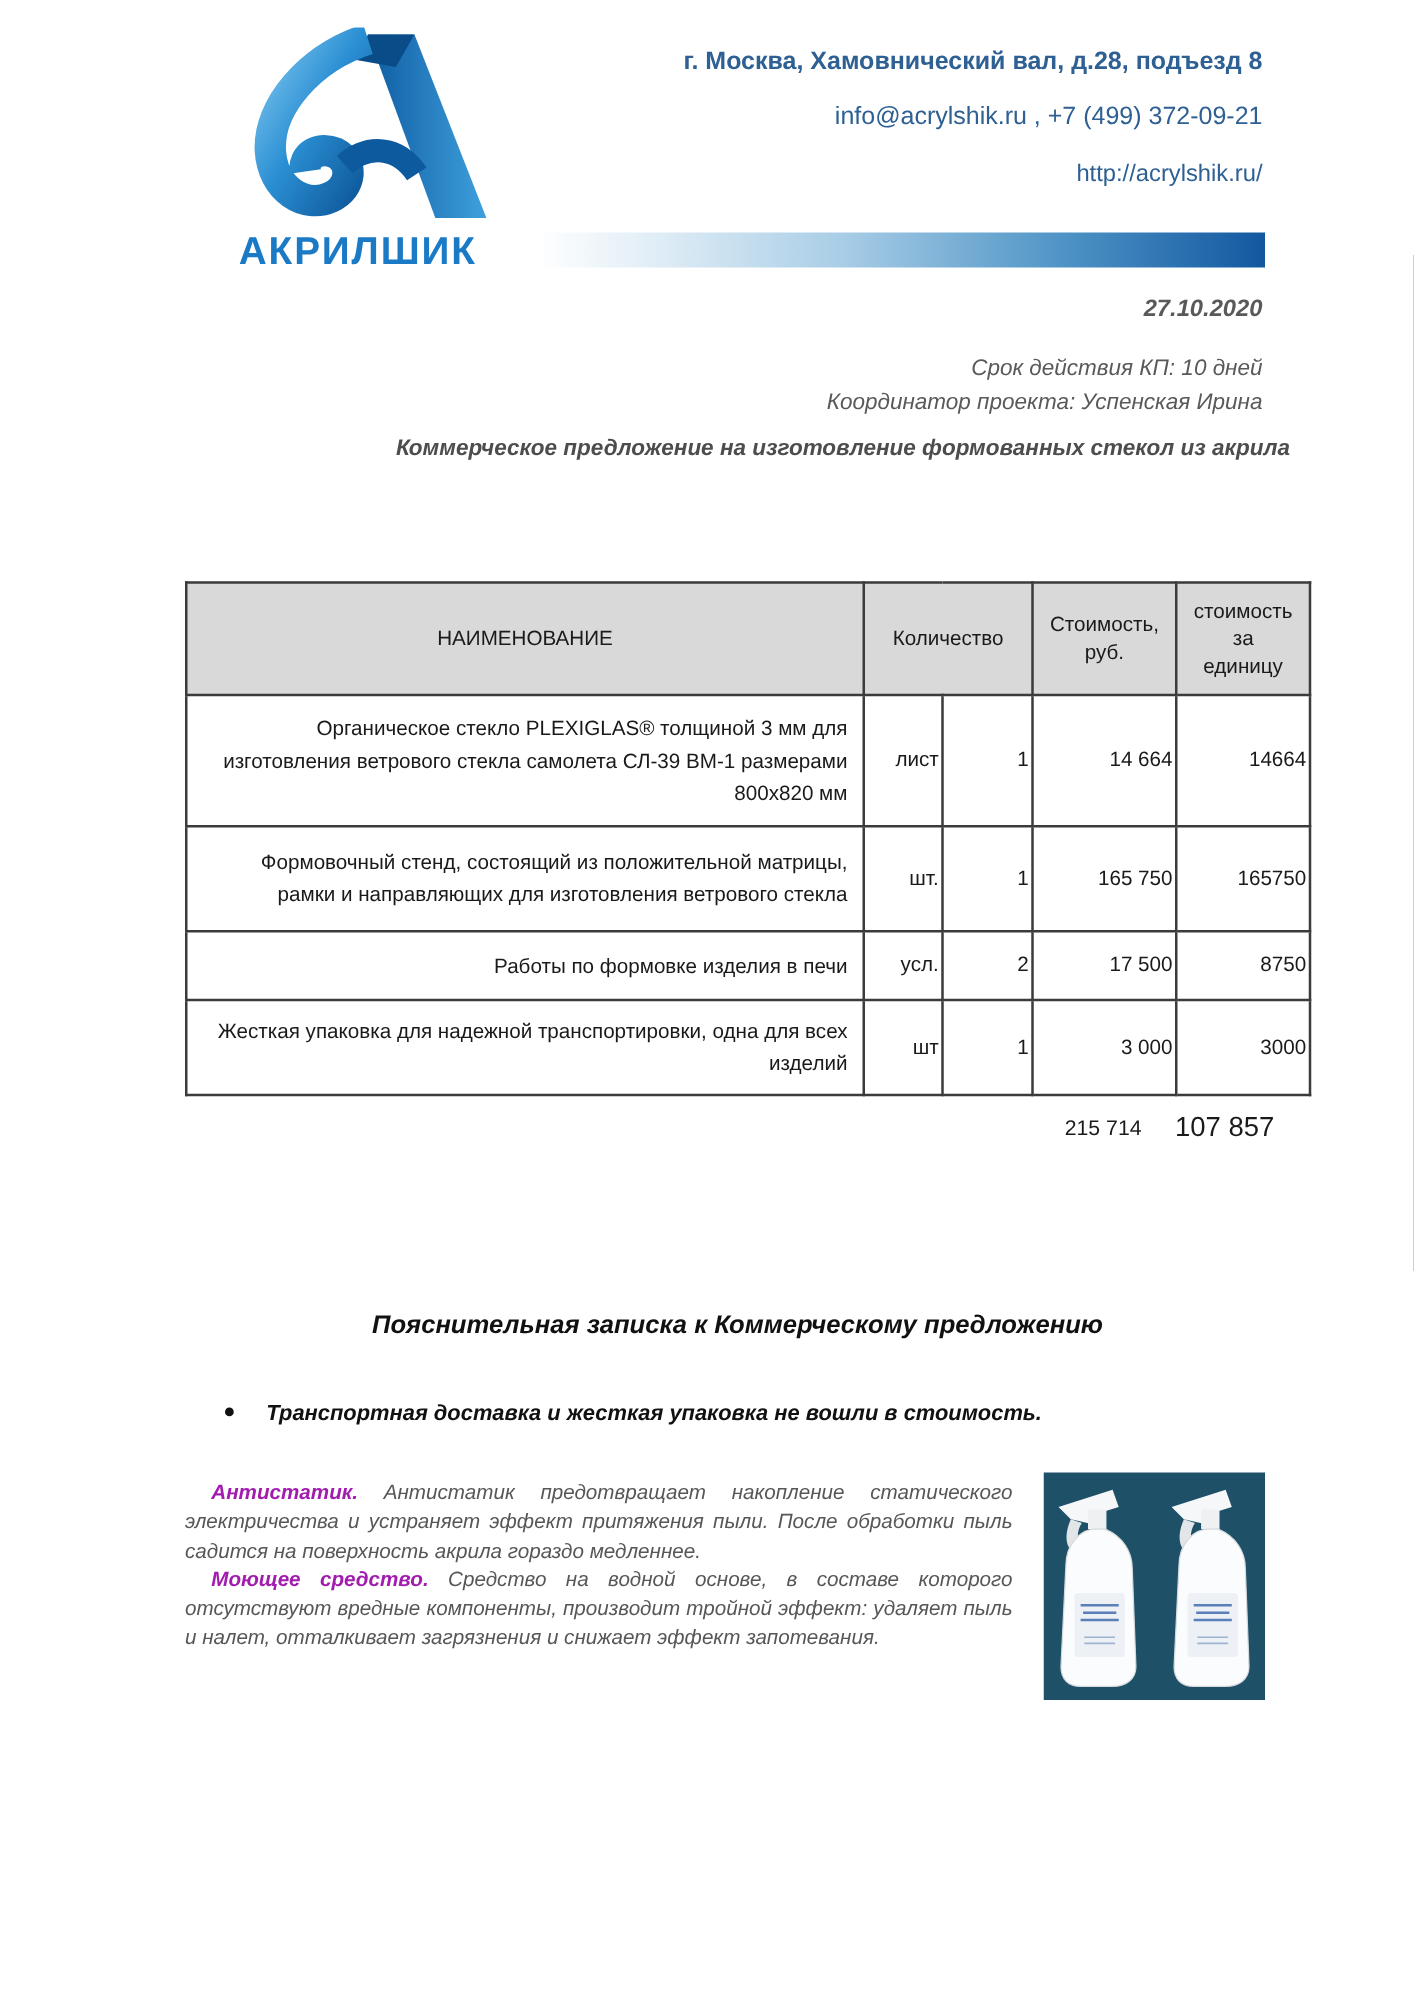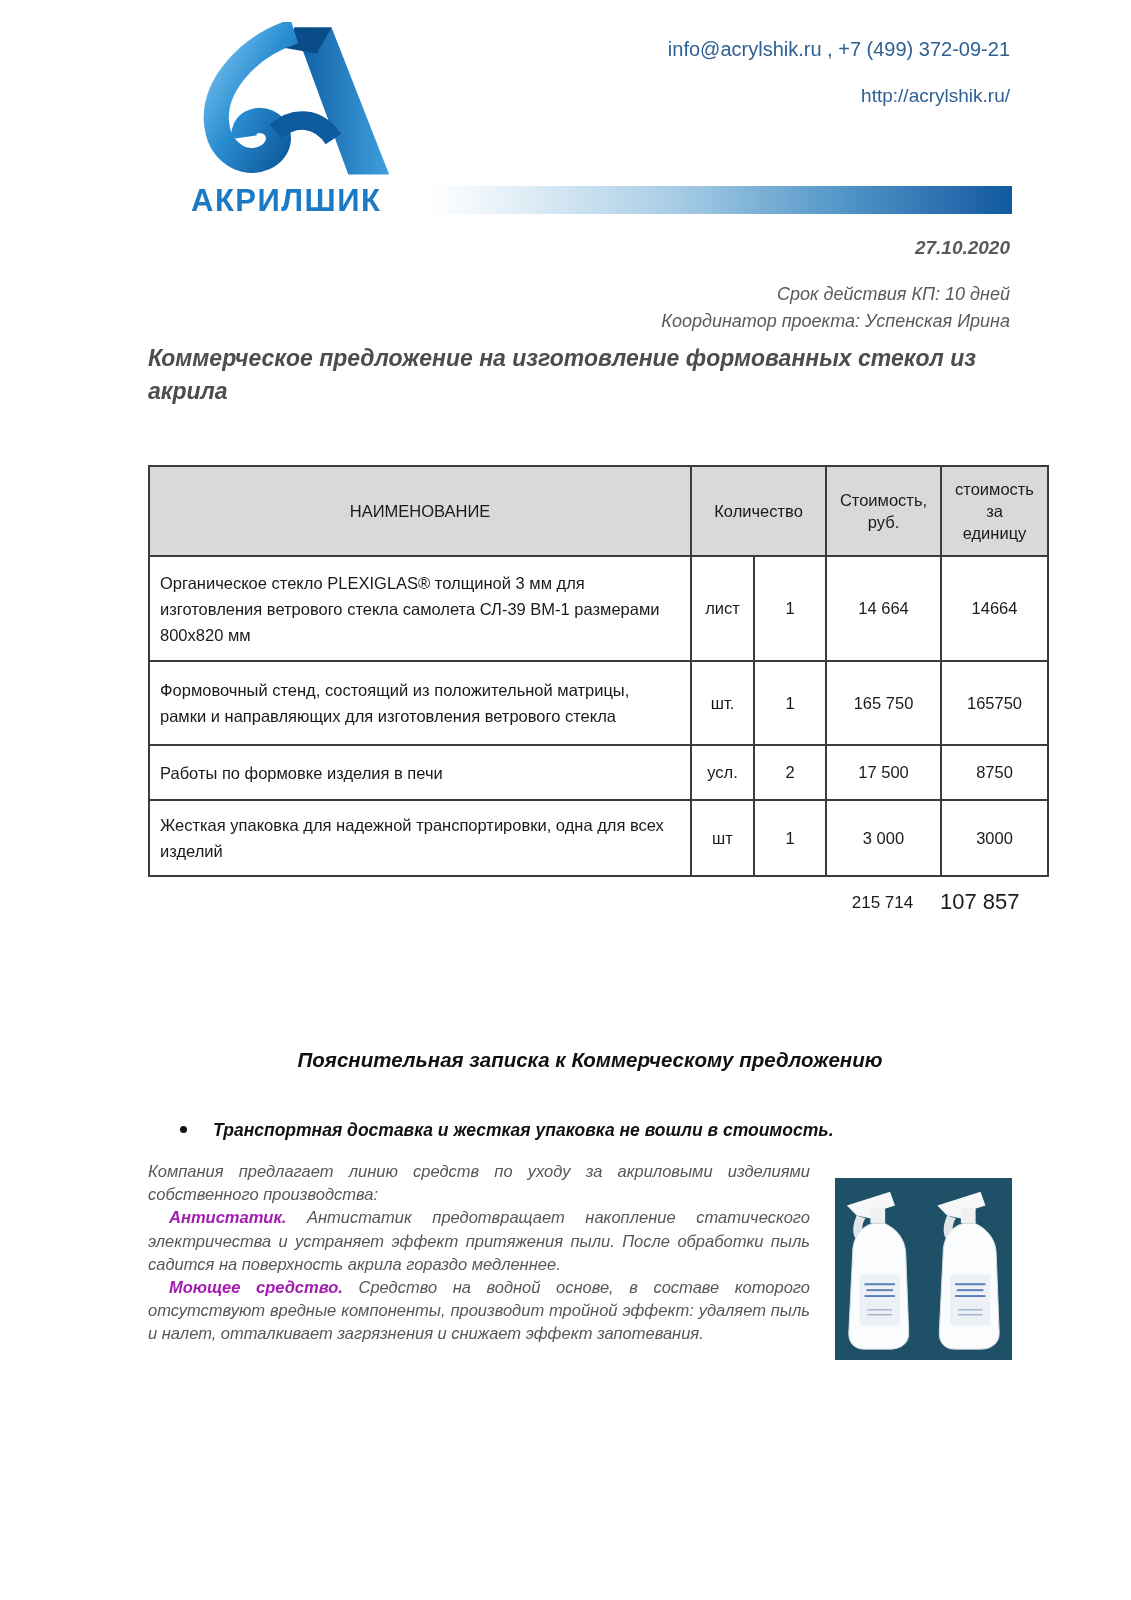--- a/index.html
+++ b/index.html
@@ -33,30 +33,31 @@
   
   .meta{
     position:absolute;right:121px;top:237px;width:640px;
     text-align:right;color:#595959;font-style:italic;
   }
   .meta .m-date{font-size:19px;font-weight:bold;margin-bottom:25px;}
   .meta .m-line{font-size:18px;margin-bottom:6px;}
   
   .doc-title{
     position:absolute;left:148px;top:342px;width:884px;
-    text-align:left;font-size:23px;line-height:33px;
+    text-align:right;font-size:18px;line-height:33px;
     font-weight:bold;font-style:italic;color:#4d4d4d;
   }
   
   .offer-table-wrap{position:absolute;left:148px;top:465px;width:899px;}
   table.offer{border-collapse:collapse;width:899px;table-layout:fixed;}
   table.offer th,table.offer td{
     border:2px solid #3b3b3b;
     font-size:16.5px;font-weight:normal;
     vertical-align:middle;
+    text-align:right;
   }
   table.offer th{
     background:#d9d9d9;text-align:center;padding:4px 4px;line-height:22px;
   }
   .pre{white-space:pre-line;}
   td.name{ text-align:left;padding:8px 12px 8px 10px;line-height:26px;}
   td.ctr{ text-align:center;padding:4px 2px;}
   .totals{position:relative;height:34px;margin-top:12px;}
   .totals .t-cost{
     position:absolute;left:677px;width:115px;text-align:center;
@@ -108,20 +109,21 @@
       </defs>
       <polygon points="112,6 152,6 214,164 170,164" fill="url(#lgB)"></polygon>
       <polygon points="112,6 152,6 136,34 102,28" fill="#0a4c88"></polygon>
       <path d="M112,10 C62,26 26,68 28,106 C30,140 58,156 80,146 C98,138 100,116 84,108 C70,102 56,110 58,124" fill="none" stroke="url(#lgA)" stroke-width="27"></path>
       <path d="M92,118 C112,100 138,102 154,126" fill="none" stroke="#0d5a9e" stroke-width="20"></path>
     </svg>
   </div>
   <div class="logo-text">АКРИЛШИК</div>
 
   <div class="contacts">
+    <div class="c-line1">г. Москва, Хамовнический вал, д.28, подъезд 8</div>
     <div class="c-line2">info@acrylshik.ru , +7 (499) 372-09-21</div>
     <div class="c-line3">http://acrylshik.ru/</div>
   </div>
   <div class="grad-bar"></div>
 
   <div class="meta">
     <div class="m-date">27.10.2020</div>
     <div class="m-line">Срок действия КП: 10 дней</div>
     <div class="m-line">Координатор проекта: Успенская Ирина</div>
   </div>
@@ -183,21 +185,21 @@
     </div>
   </div>
 
   <div class="note-heading">Пояснительная записка к Коммерческому предложению</div>
 
   <div class="bullet-row">
     <span class="bullet-dot"></span><span>Транспортная доставка и жесткая упаковка не вошли в стоимость.</span>
   </div>
 
   <div class="body-copy">
-    <span>Компания предлагает линию средств по уходу за акриловыми изделиями собственного производства:</span><br>
+    <br>
     <span class="lead">Антистатик.</span><span> Антистатик предотвращает накопление статического электричества и устраняет эффект притяжения пыли. После обработки пыль садится на поверхность акрила гораздо медленнее.</span><br>
     <span class="lead">Моющее средство.</span><span> Средство на водной основе, в составе которого отсутствуют вредные компоненты, производит тройной эффект: удаляет пыль и налет, отталкивает загрязнения и снижает эффект запотевания.</span>
   </div>
 
   <div class="product-image">
     <svg viewBox="0 0 180 185" width="177" height="182" aria-hidden="true">
       <g>
         <polygon points="12,28 56,14 61,28 42,34 40,42 22,38" fill="#f6f7f8"></polygon>
         <path d="M22,38 C16,52 18,62 26,66 L32,61 C26,56 27,47 31,41 Z" fill="#e3e6e9"></path>
         <rect x="36" y="30" width="15" height="16" fill="#eef0f2"></rect>

